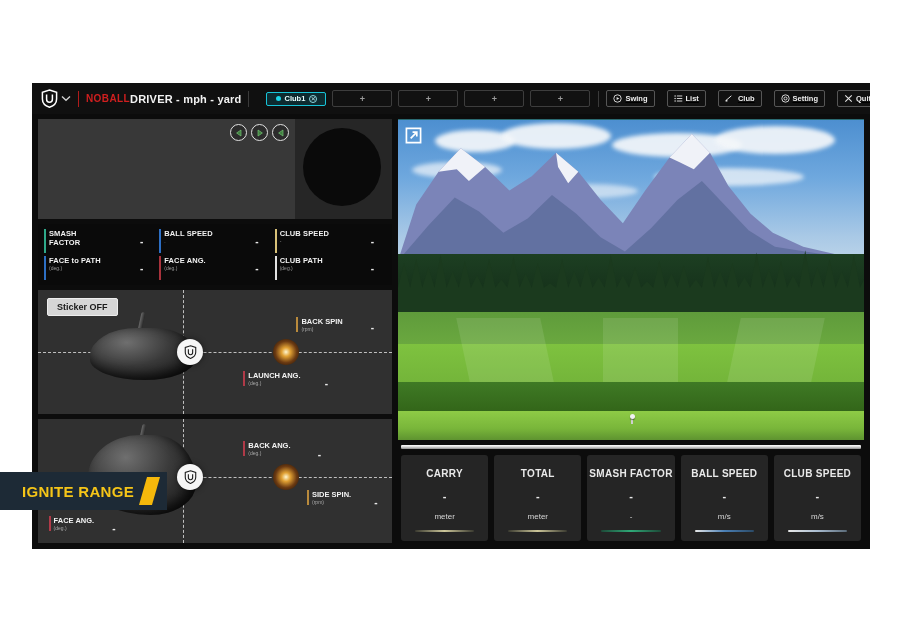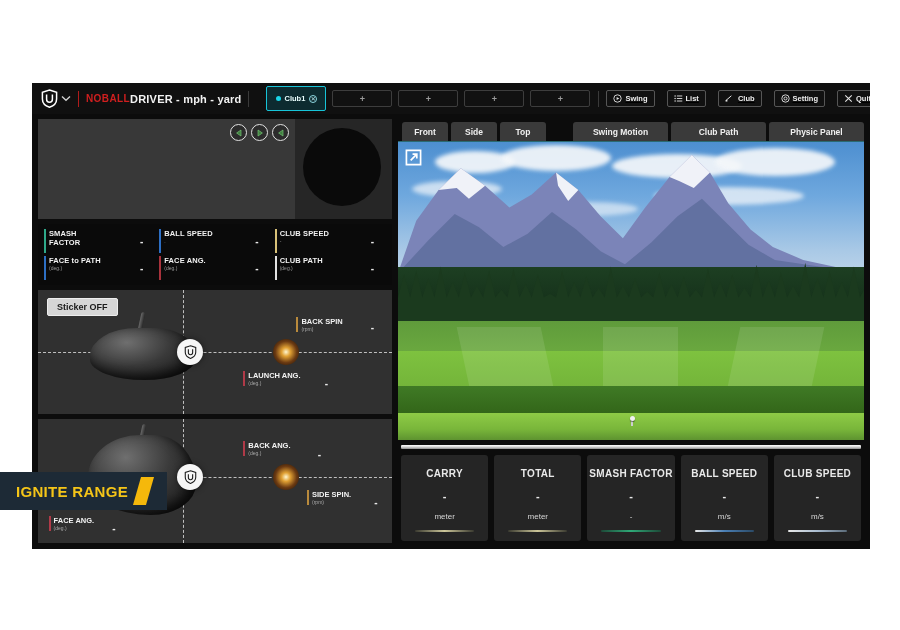--- a/index.html
+++ b/index.html
@@ -53,21 +53,21 @@
   }
   .club-title {
     color: #f2f2f2;
     font-size: 11px;
     font-weight: bold;
     letter-spacing: 0.2px;
     white-space: nowrap;
   }
   .club-tabs { display: flex; align-items: center; gap: 6px; margin-left: 10px; }
   .club-tab {
-    height: 25px;
+    height: 14px;
     min-width: 60px;
     border: 1px solid #17c4d8;
     background: #0d2b30;
     border-radius: 2px;
     display: flex; align-items: center; justify-content: center; gap: 4px;
     padding: 0 5px;
   }
   .club-tab .dot {
     width: 5px; height: 5px; border-radius: 50%; background: #1ad6e8;
     flex: 0 0 auto;
@@ -277,21 +277,21 @@
   .golfball { position: absolute; width: 5px; height: 5px; border-radius: 50%; background:#f2f2f2; box-shadow:0 1px 1px rgba(0,0,0,.5); }
   .tee-peg { position: absolute; width: 2px; height: 5px; background: #cfcfcf; }
 
   
   .ignite {
     position: absolute;
     left: 0; top: 472px;
     width: 167px; height: 38px;
     background: #1d2a36;
     display: flex; align-items: center;
-    padding-left: 16px;
+    padding-left: 22px;
     z-index: 40;
   }
   .ignite .word { color: #f5c518; font-size: 15px; font-weight: bold; letter-spacing: .3px; white-space: nowrap; }
   .ignite .slash {
     width: 13px; height: 28px; background: #f5b80b;
     transform: skewX(-16deg);
     margin-left: 9px;
   }
 </style>
 </head>
@@ -560,29 +560,20 @@
             <div class="unit">(deg.)</div>
           </div>
         </div>
         <div class="cv-val" style="left:21%; top:84%;">-</div>
       </div>
 
     </div>
 
     <div class="right-col">
 
-      <div class="right-tabs">
-        <div class="rtab">Front</div>
-        <div class="rtab">Side</div>
-        <div class="rtab">Top</div>
-        <div class="rtab-spacer"></div>
-        <div class="rtab wide">Swing Motion</div>
-        <div class="rtab wide">Club Path</div>
-        <div class="rtab wide">Physic Panel</div>
-      </div>
 
       <div class="scene">
 
         <div class="sky"></div>
 
         <div class="cloud" style="left:8%;  top:3%;  width:80px; height:22px;"></div>
         <div class="cloud" style="left:22%; top:1%;  width:110px;height:26px;"></div>
         <div class="cloud" style="left:46%; top:4%;  width:130px;height:24px;"></div>
         <div class="cloud" style="left:68%; top:2%;  width:120px;height:28px;"></div>
         <div class="cloud" style="left:3%;  top:13%; width:90px; height:16px; opacity:.7;"></div>

